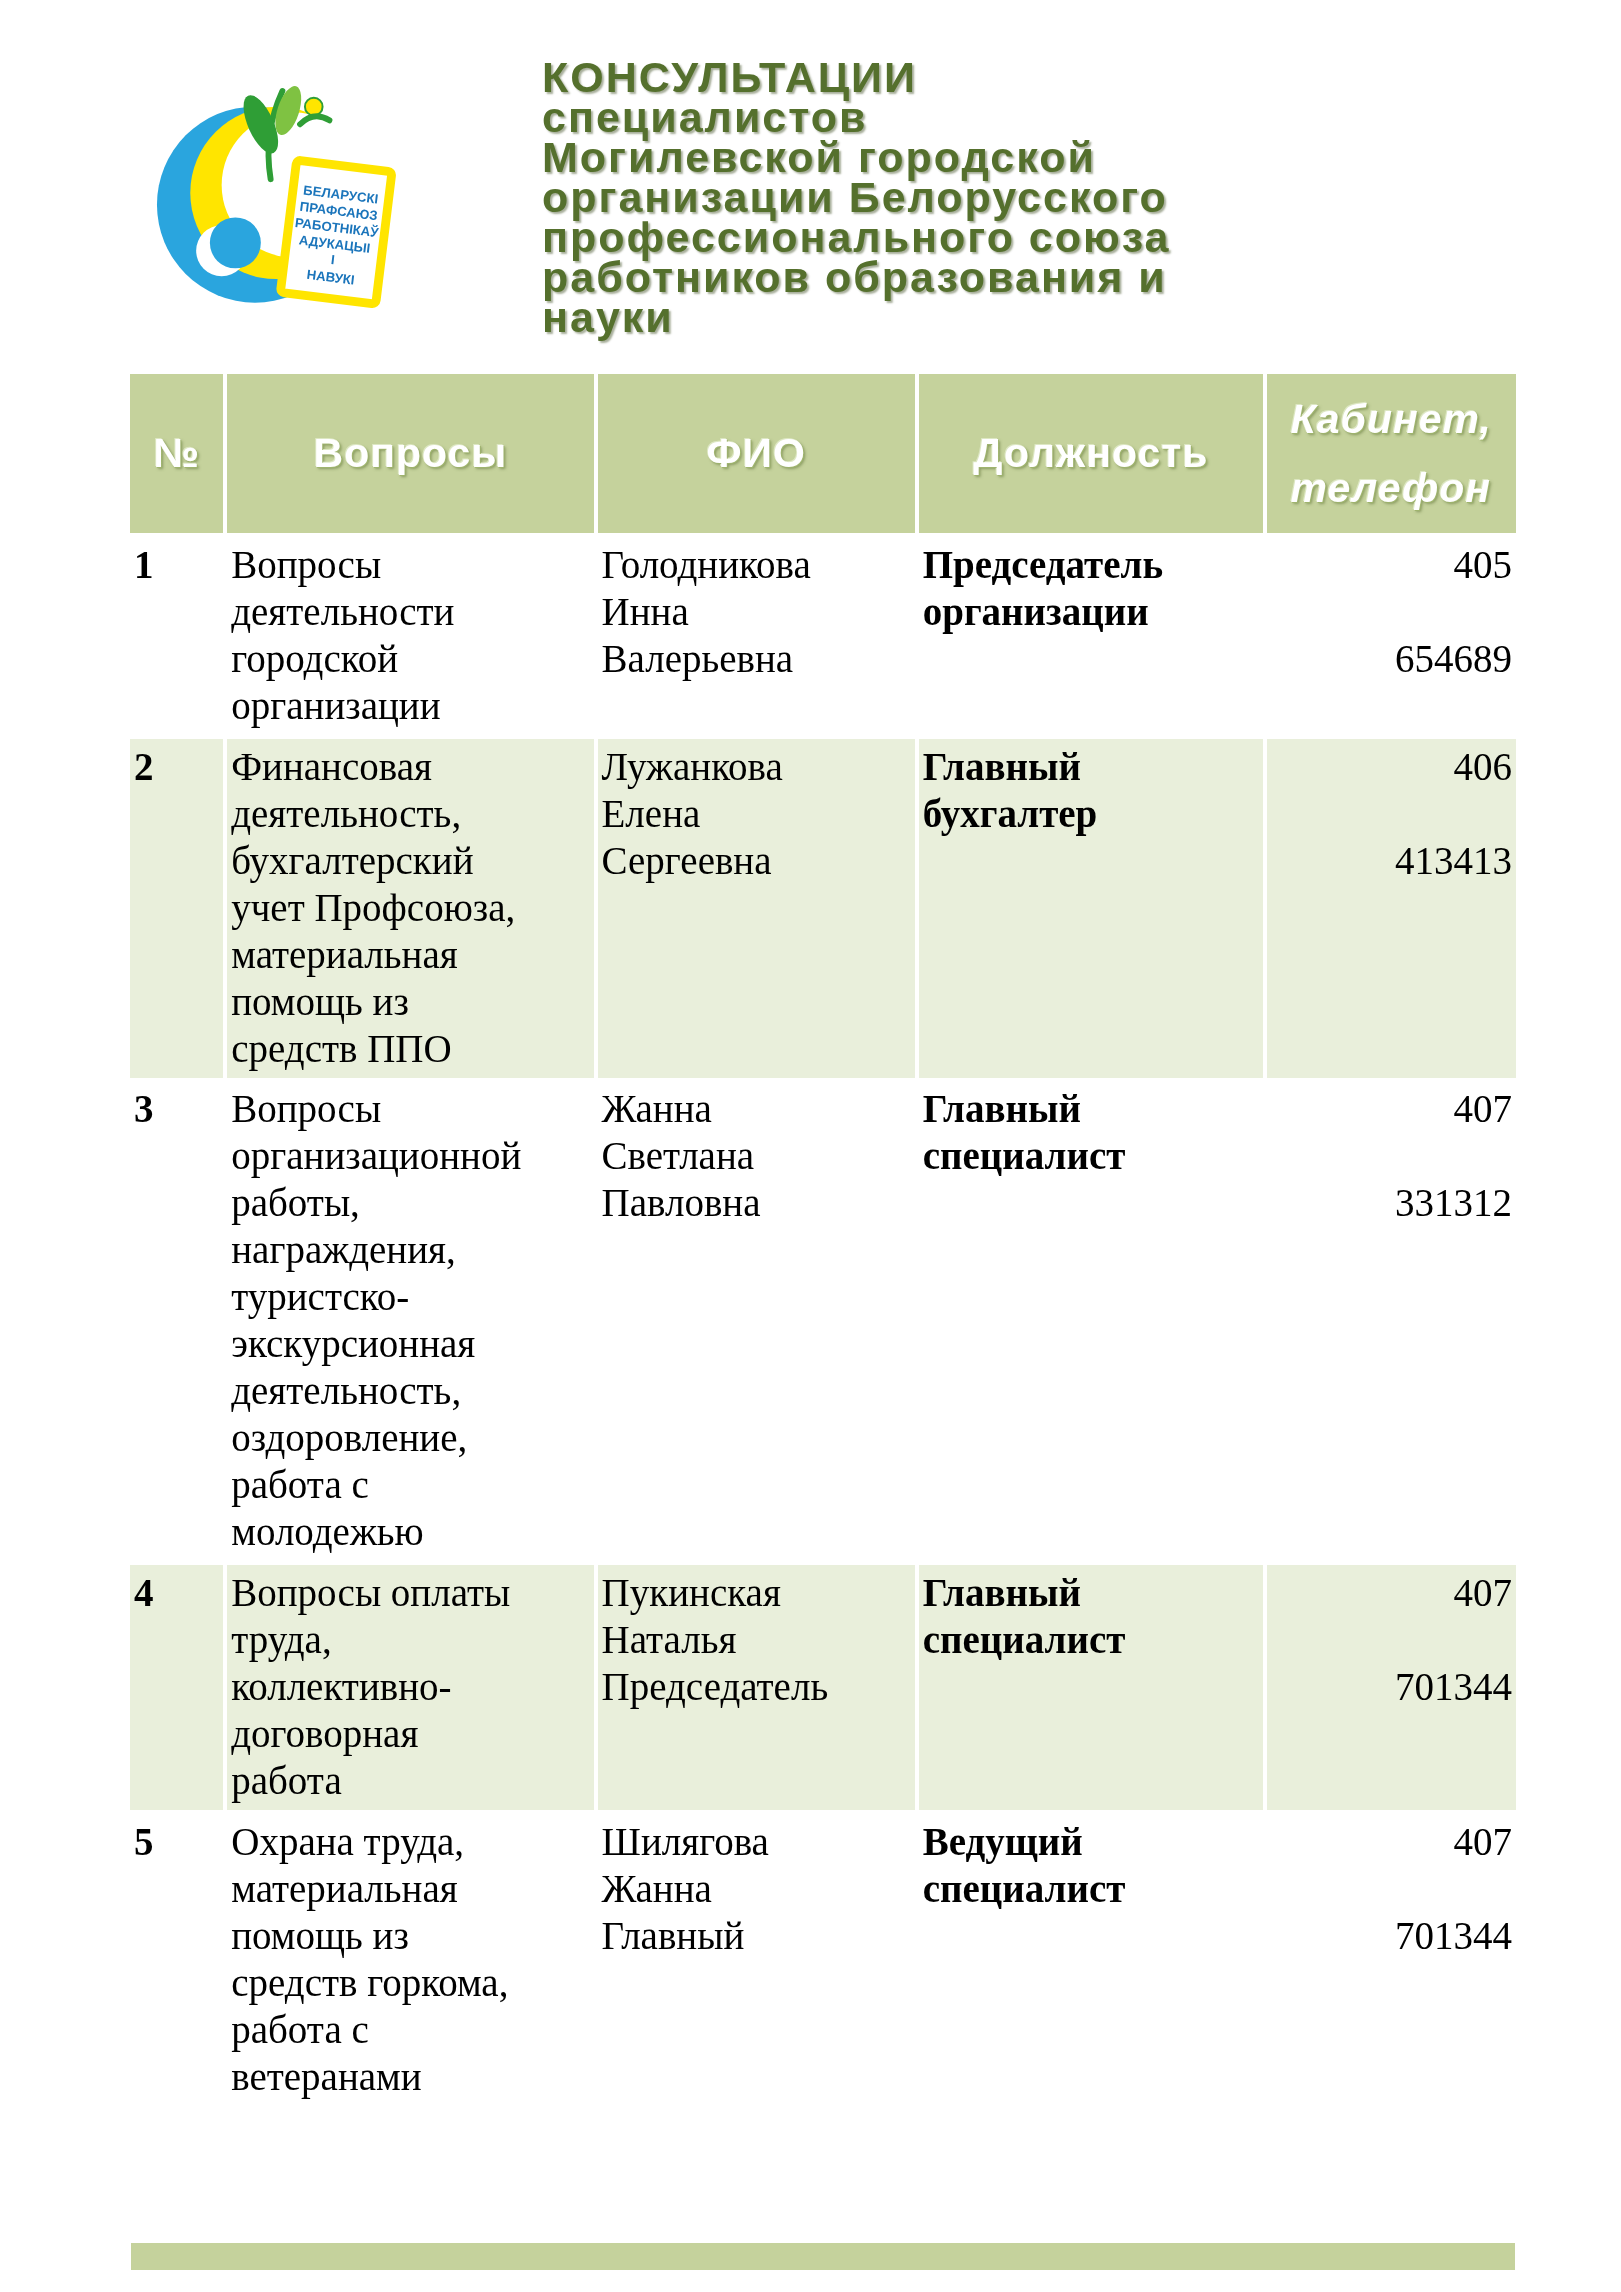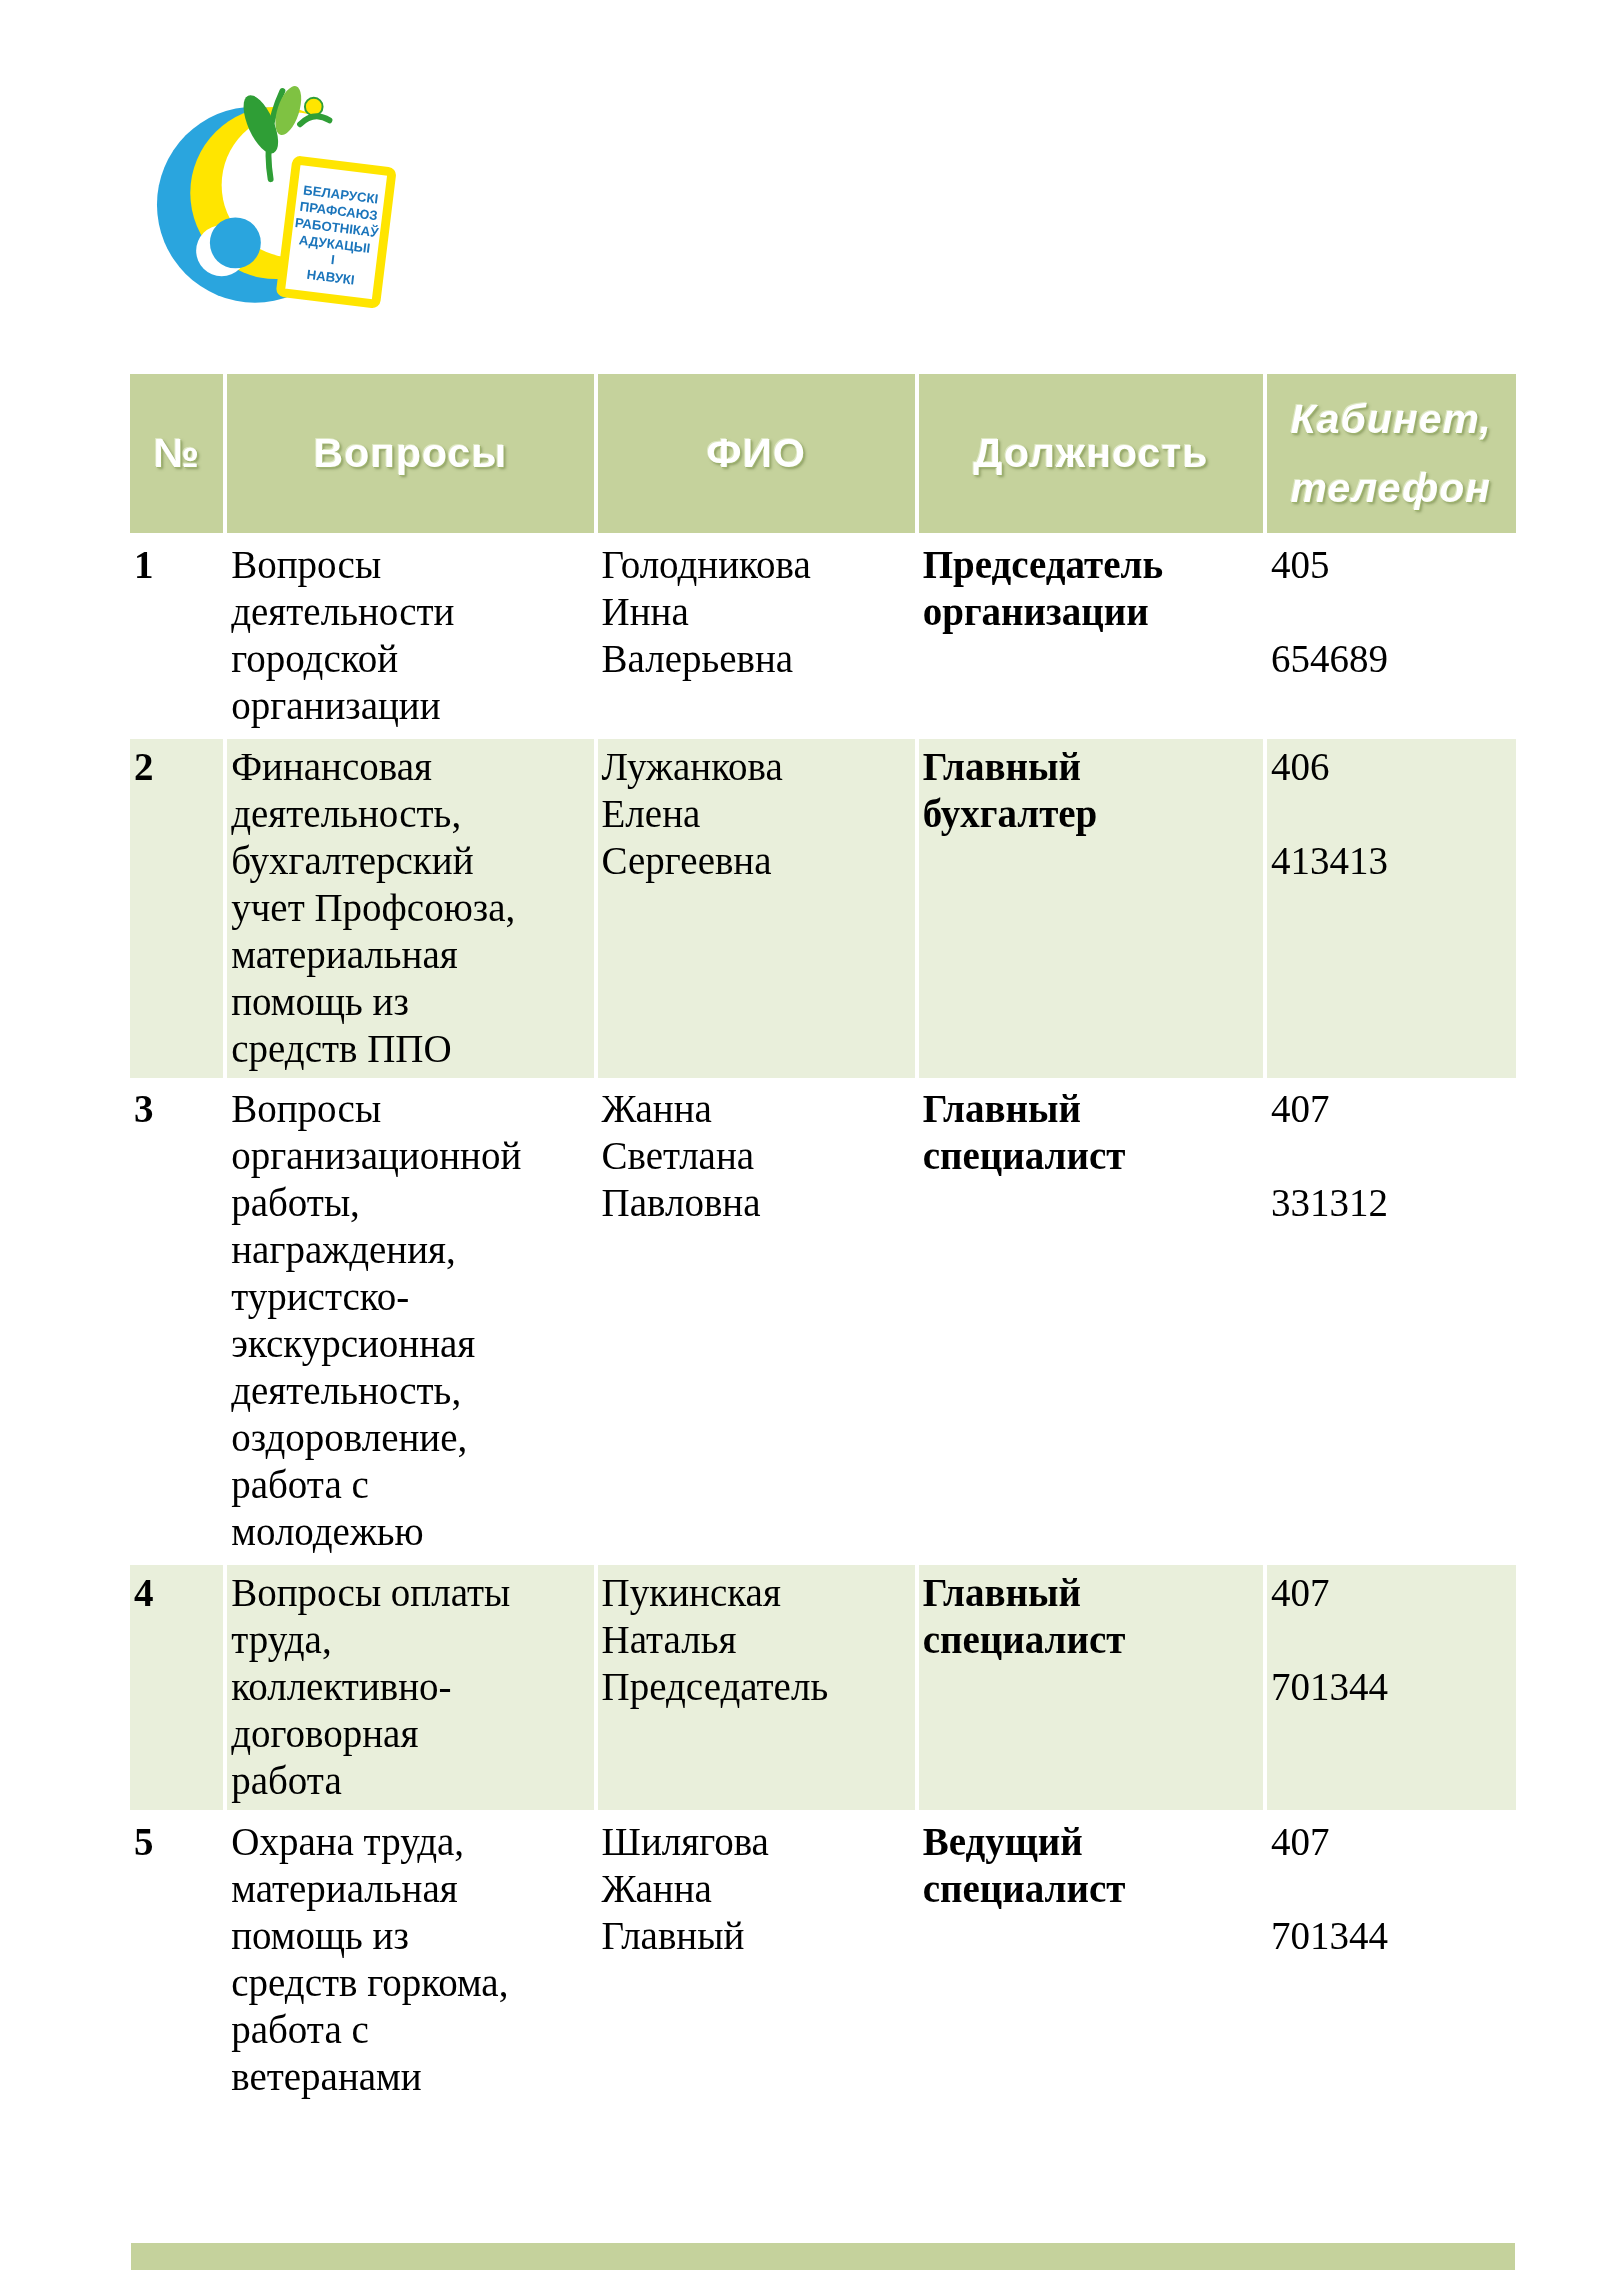--- a/index.html
+++ b/index.html
@@ -69,21 +69,21 @@
   }
   table.consult tr.shaded td{background:var(--row-alt-bg);}
   td.cell-num{
     font-family:"Liberation Sans",sans-serif;
     font-weight:bold;font-size:37px;
     padding-left:13.7px;
   }
   td.cell-topics{padding-left:13.7px;}
   td.cell-name{padding-left:5.9px;}
   td.cell-pos{padding-left:7.8px;font-weight:bold;}
-  td.cell-room{padding-left:15.7px;}
+  td.cell-room{padding-left:15.7px;text-align:right;}
   
   .bottom-band{
     position:absolute;left:131px;top:2243px;
     width:1384px;height:27.4px;
     background:var(--strip-color);
   }
 </style>
 </head>
 <body>
 
@@ -109,20 +109,27 @@
       <rect x="136" y="118" width="98" height="136" rx="4" fill="#ffffff" stroke="var(--logo-yellow)" stroke-width="9"></rect>
       <text x="185" y="152" text-anchor="middle" font-family="Liberation Sans, sans-serif" font-size="13.5" font-weight="bold" fill="var(--logo-text-blue)">БЕЛАРУСКI</text>
       <text x="185" y="169" text-anchor="middle" font-family="Liberation Sans, sans-serif" font-size="13.5" font-weight="bold" fill="var(--logo-text-blue)">ПРАФСАЮЗ</text>
       <text x="185" y="186" text-anchor="middle" font-family="Liberation Sans, sans-serif" font-size="13.5" font-weight="bold" fill="var(--logo-text-blue)">РАБОТНIКАЎ</text>
       <text x="185" y="203" text-anchor="middle" font-family="Liberation Sans, sans-serif" font-size="13.5" font-weight="bold" fill="var(--logo-text-blue)">АДУКАЦЫI</text>
       <text x="185" y="219" text-anchor="middle" font-family="Liberation Sans, sans-serif" font-size="13.5" font-weight="bold" fill="var(--logo-text-blue)">I</text>
       <text x="185" y="237" text-anchor="middle" font-family="Liberation Sans, sans-serif" font-size="13.5" font-weight="bold" fill="var(--logo-text-blue)">НАВУКI</text>
     </g>
   </svg>
 
+  <div class="doc-title">КОНСУЛЬТАЦИИ
+специалистов
+Могилевской городской
+организации Белорусского
+профессионального союза
+работников образования и
+науки</div>
 
   <table class="consult">
     <colgroup>
       <col style="width:93px">
       <col style="width:365px">
       <col style="width:316px">
       <col style="width:343px">
       <col style="width:248px">
     </colgroup>
     <thead>

